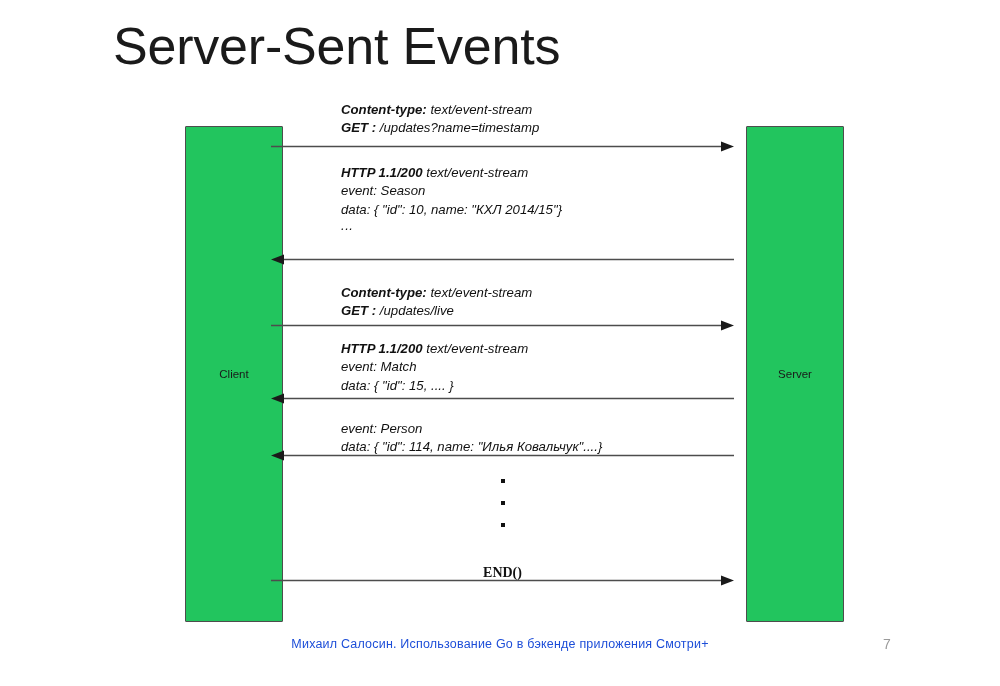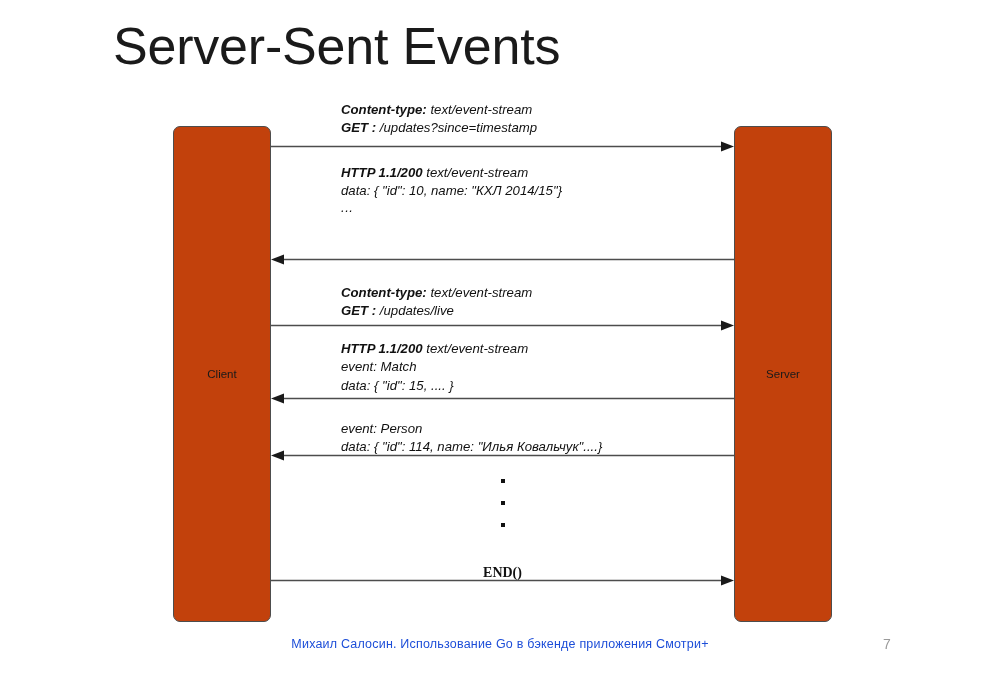--- a/index.html
+++ b/index.html
@@ -28,25 +28,26 @@
     color: #1a1a1a;
     letter-spacing: -0.2px;
     white-space: nowrap;
   }
 
   
   .lifeline-box {
     position: absolute;
     box-sizing: border-box;
     border: 1.6px solid #4d4d4d;
-    border-radius: 7px;
-    background: #c2410c;
+    border-radius: 1px;
+    background: #22c55e;
     display: flex;
     align-items: center;
     justify-content: center;
+    margin-left: 12px;
   }
   .lifeline-label {
     font-family: "Liberation Sans", sans-serif;
     font-size: 11.5px;
     color: #1a1a1a;
     line-height: 14px;
   }
   #client-box { left: 173px; top: 126px; width: 98px; height: 496px; }
   #server-box { left: 734px; top: 126px; width: 98px; height: 496px; }
 
@@ -141,32 +142,33 @@
   <div class="lifeline-box" id="client-box">
     <span class="lifeline-label">Client</span>
   </div>
 
   <div class="lifeline-box" id="server-box">
     <span class="lifeline-label">Server</span>
   </div>
 
   <div class="msg-text" style="left:341px; top:101px;">
     <div><span class="b">Content-type:</span><span> text/event-stream</span></div>
-    <div><span class="b">GET :</span><span> /updates?since=timestamp</span></div>
+    <div><span class="b">GET :</span><span> /updates?name=timestamp</span></div>
   </div>
 
   <div class="msg-arrow" style="top:141px;">
     <svg viewBox="0 0 463 11" xmlns="http://www.w3.org/2000/svg">
       <line x1="0" y1="5.5" x2="453" y2="5.5" stroke="#4d4d4d" stroke-width="1.4"></line>
       <polygon points="463,5.5 450,0.6 450,10.4" fill="#1a1a1a"></polygon>
     </svg>
   </div>
 
   <div class="msg-text" style="left:341px; top:164px;">
     <div><span class="b">HTTP 1.1/200</span><span> text/event-stream</span></div>
+    <div>event: Season</div>
     <div>data: { "id": 10, name: "КХЛ 2014/15"}</div>
     <div class="dots">...</div>
   </div>
 
   <div class="msg-arrow" style="top:254px;">
     <svg viewBox="0 0 463 11" xmlns="http://www.w3.org/2000/svg">
       <line x1="10" y1="5.5" x2="463" y2="5.5" stroke="#4d4d4d" stroke-width="1.4"></line>
       <polygon points="0,5.5 13,0.6 13,10.4" fill="#1a1a1a"></polygon>
     </svg>
   </div>

